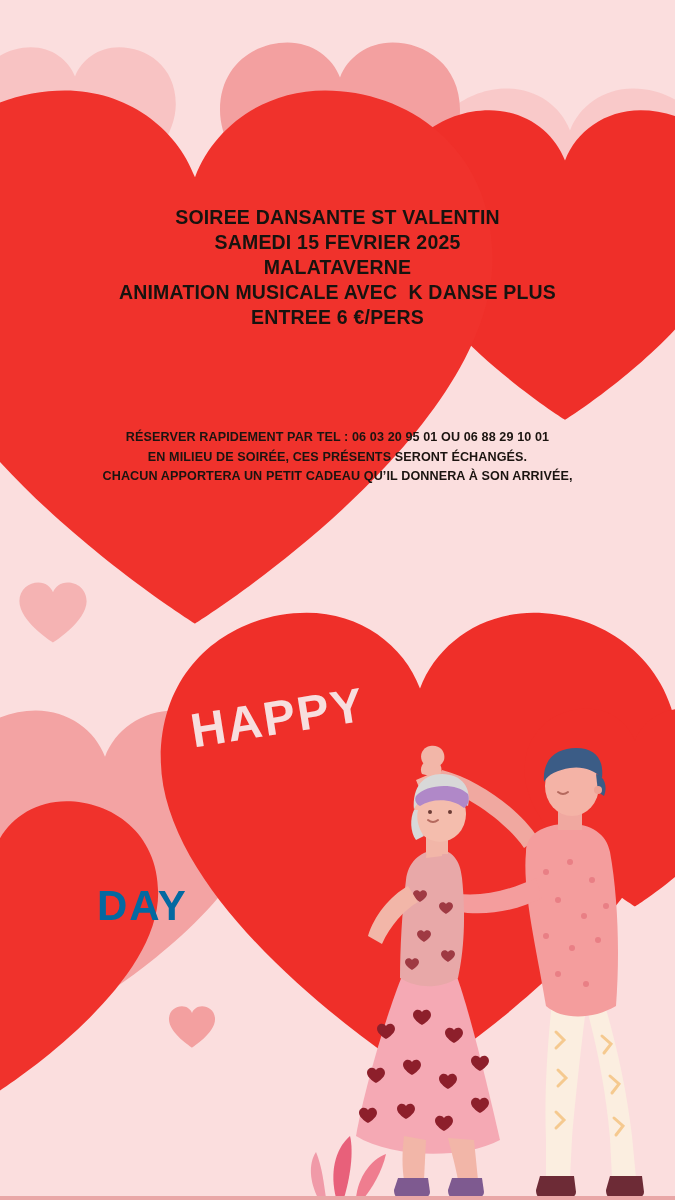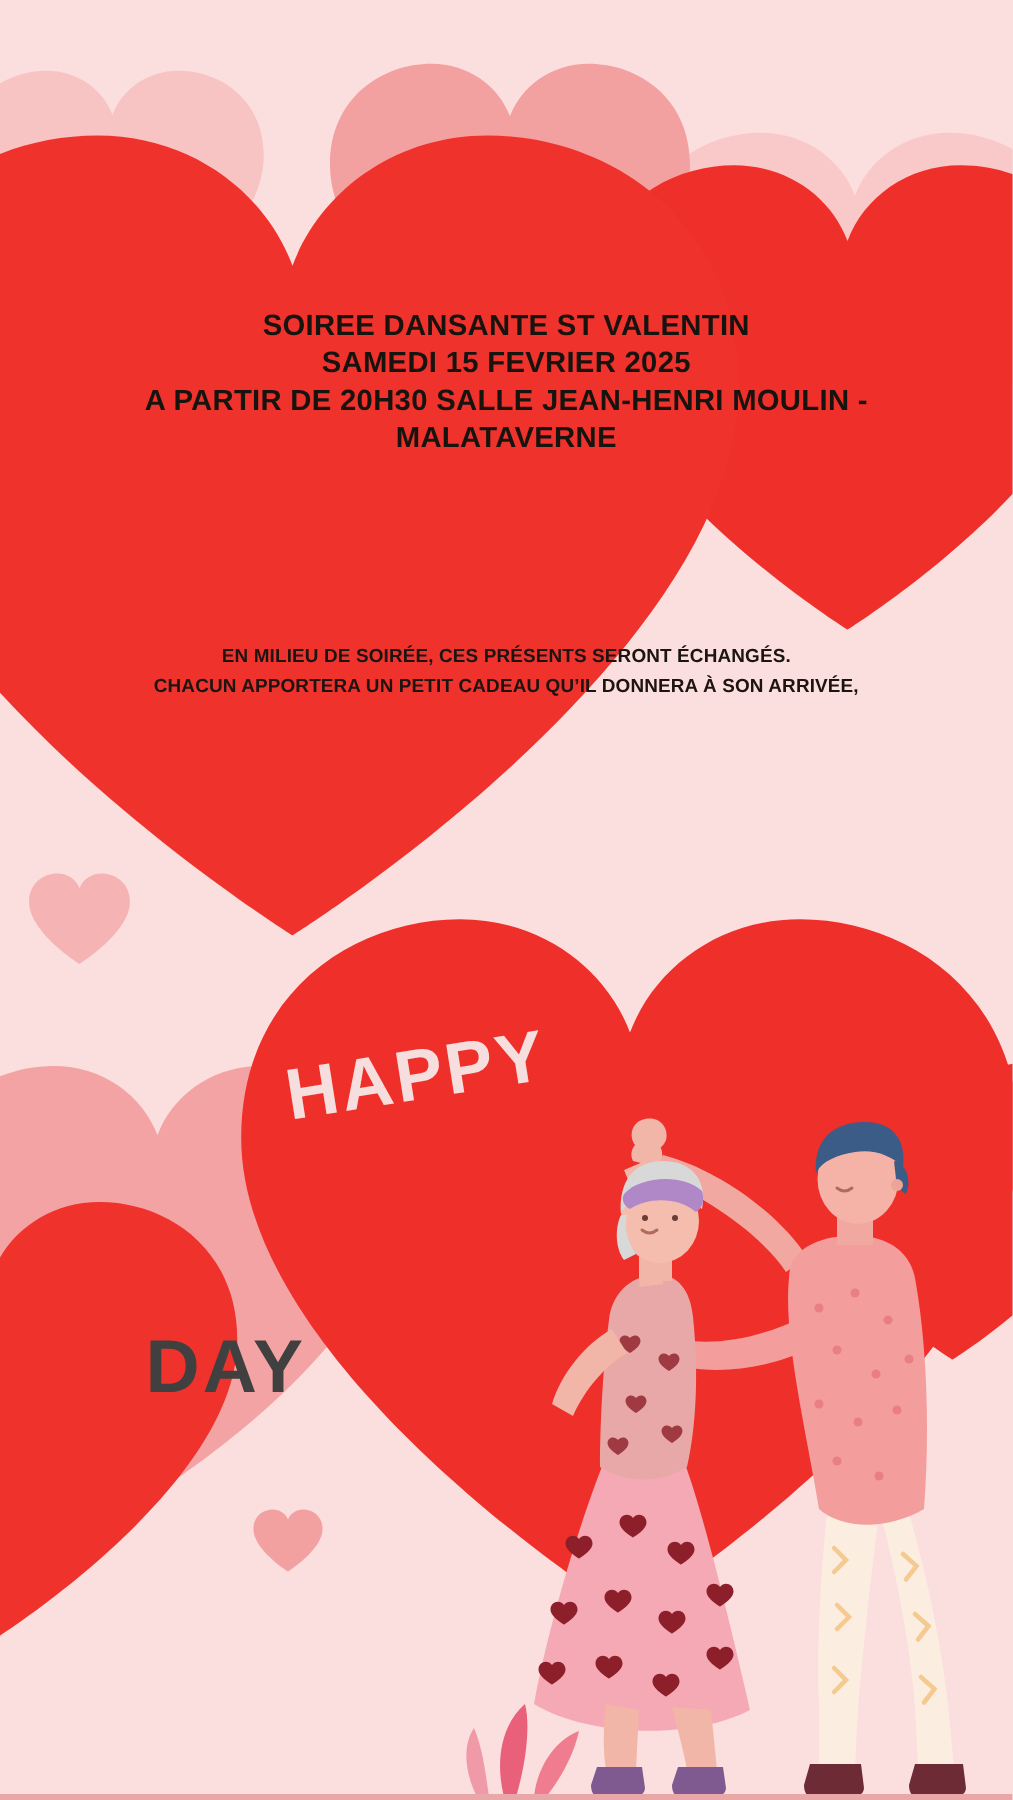--- a/index.html
+++ b/index.html
@@ -68,24 +68,24 @@
   }
   #valentins-text {
     left: 186px; top: 812px;
     font-size: 37px;
     font-weight: bold;
     letter-spacing: 0px;
     color: #f6d9d9;
   }
   #day-text {
     left: 97px; top: 882px;
-    font-size: 50px;
+    font-size: 42px;
     font-weight: bold;
     letter-spacing: 2px;
-    color: #404040;
+    color: #0369a1;
   }
 
   
   #dancers { position: absolute; left: 330px; top: 740px; width: 345px; height: 460px; z-index: 45; }
   #dancers svg { display: block; }
 
   #plants { position: absolute; left: 300px; top: 1090px; width: 160px; height: 110px; z-index: 44; }
 
   #ground {
     position: absolute;
@@ -161,25 +161,27 @@
 
   <div class="heart" style="left:168px; top:1005px; width:48px; height:44px; z-index:12;">
     <svg viewBox="0 0 100 90">
         <path d="M50 88 C50 88 2 58 2 29 C2 11 16 2 29 2 C39 2 47 8 50 16 C53 8 61 2 71 2 C84 2 98 11 98 29 C98 58 50 88 50 88 Z" fill="#f3a0a0"></path>
       </svg>
   </div>
 
   <div id="headline">
     <div>SOIREE DANSANTE ST VALENTIN</div>
     <div>SAMEDI 15 FEVRIER 2025</div>
-    <div>A PARTIR DE 20H30 SALLE JEAN-HENRI MOULIN -</div>
     <div>MALATAVERNE</div>
+    <div>ANIMATION MUSICALE AVEC  K DANSE PLUS</div>
+    <div>ENTREE 6 €/PERS</div>
   </div>
 
   <div id="details">
+    <div>RÉSERVER RAPIDEMENT PAR TEL : 06 03 20 95 01 OU 06 88 29 10 01</div>
     <div>EN MILIEU DE SOIRÉE, CES PRÉSENTS SERONT ÉCHANGÉS.</div>
     <div>CHACUN  APPORTERA UN PETIT CADEAU QU’IL DONNERA À SON ARRIVÉE,</div>
   </div>
 
   <div class="hvd" id="happy-text">HAPPY</div>
   <div class="hvd" id="day-text">DAY</div>
 
   <div id="dancers">
     <svg viewBox="0 0 345 460" width="345" height="460">
 

